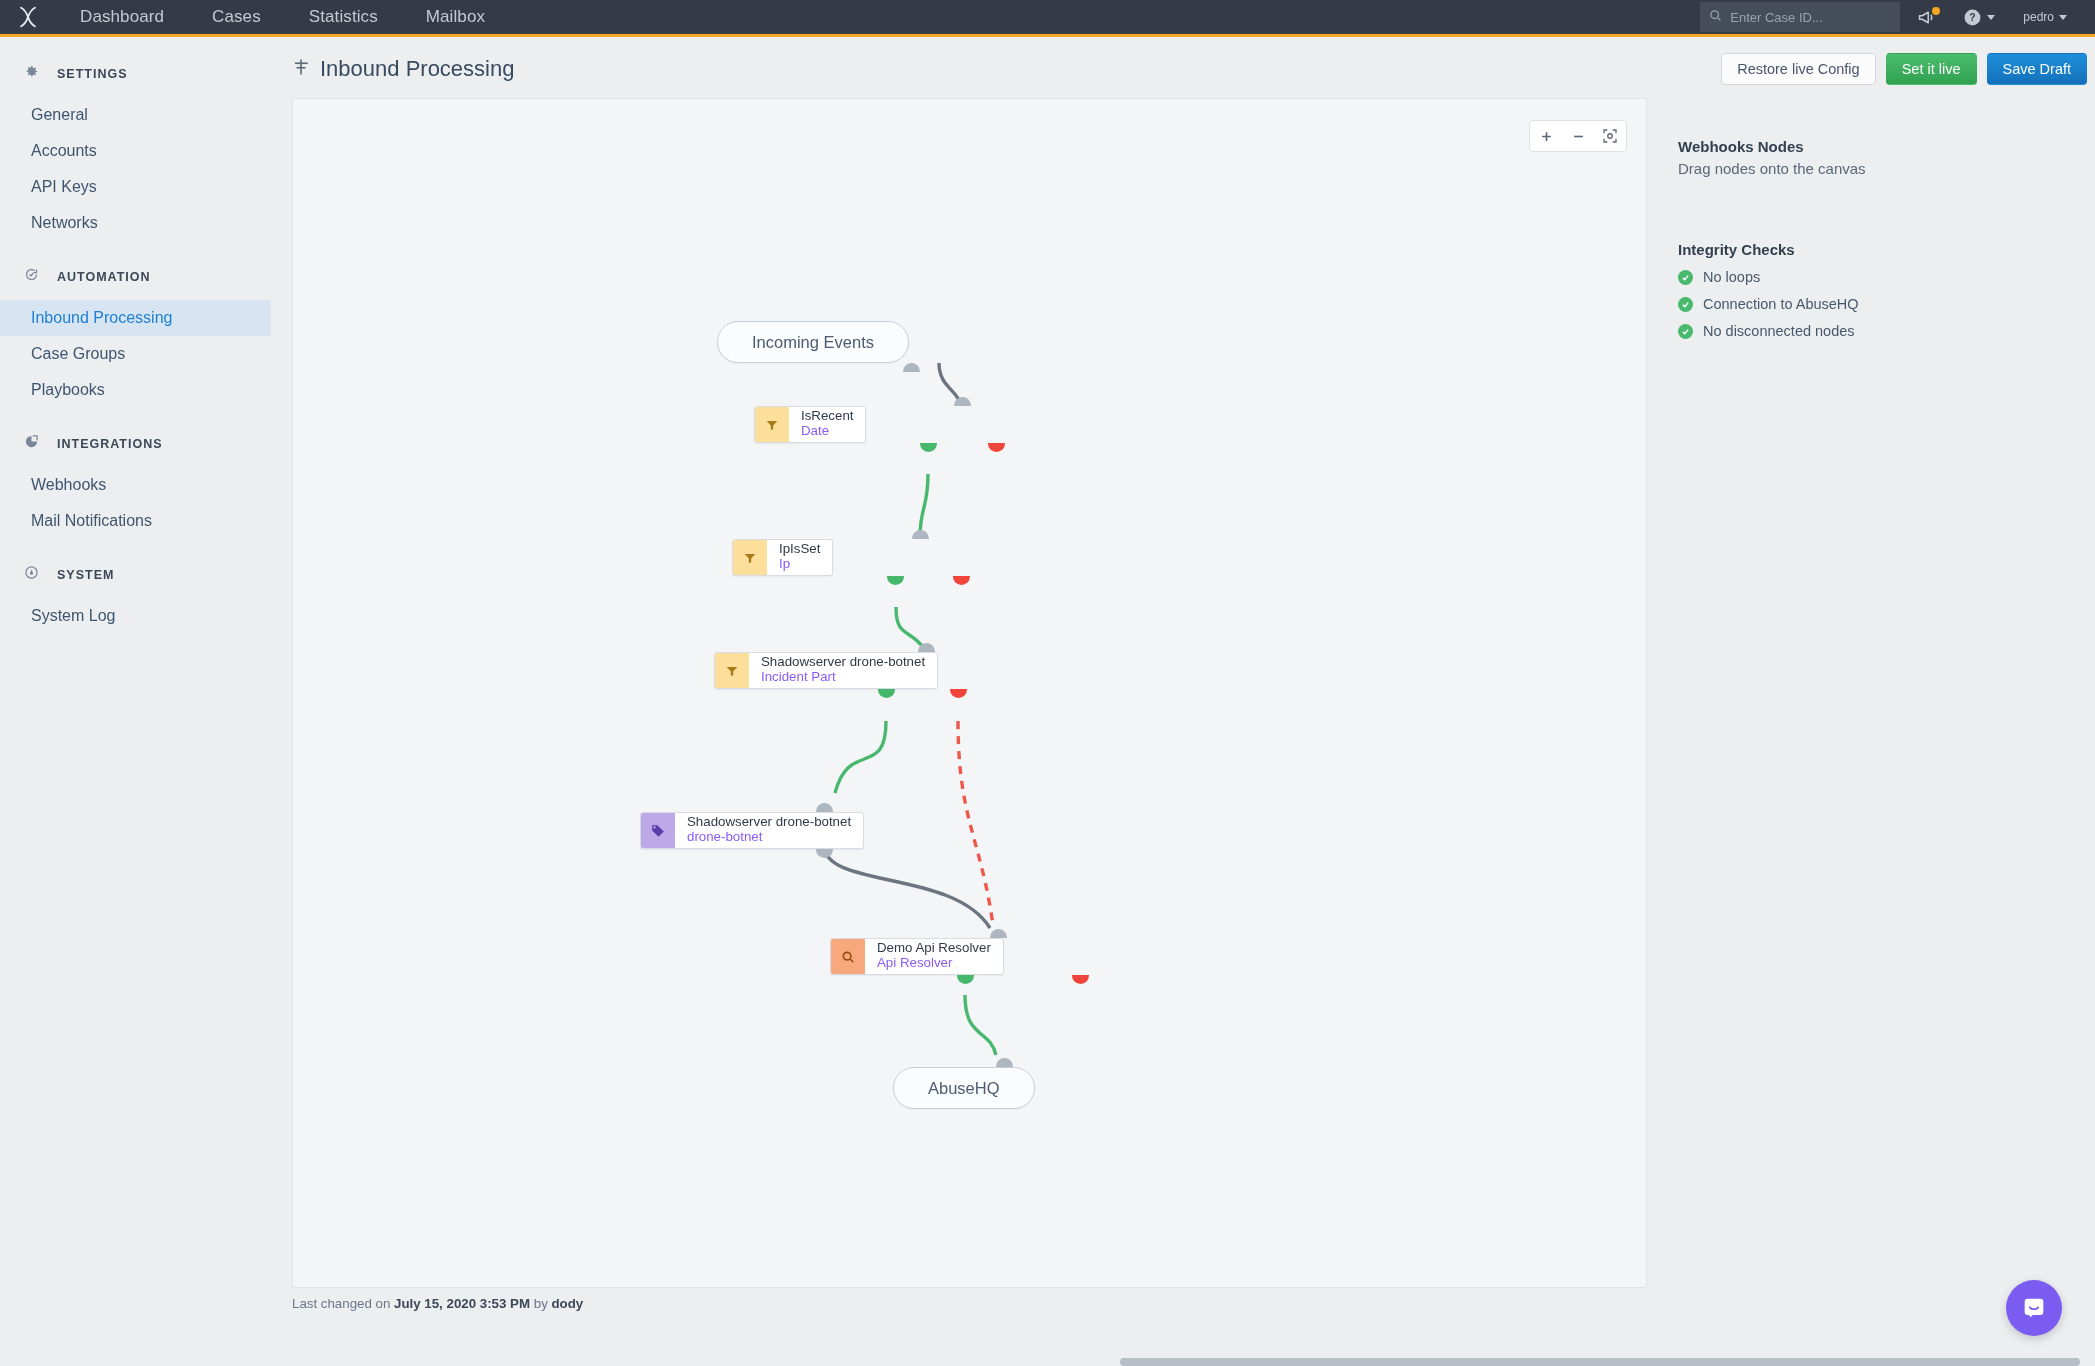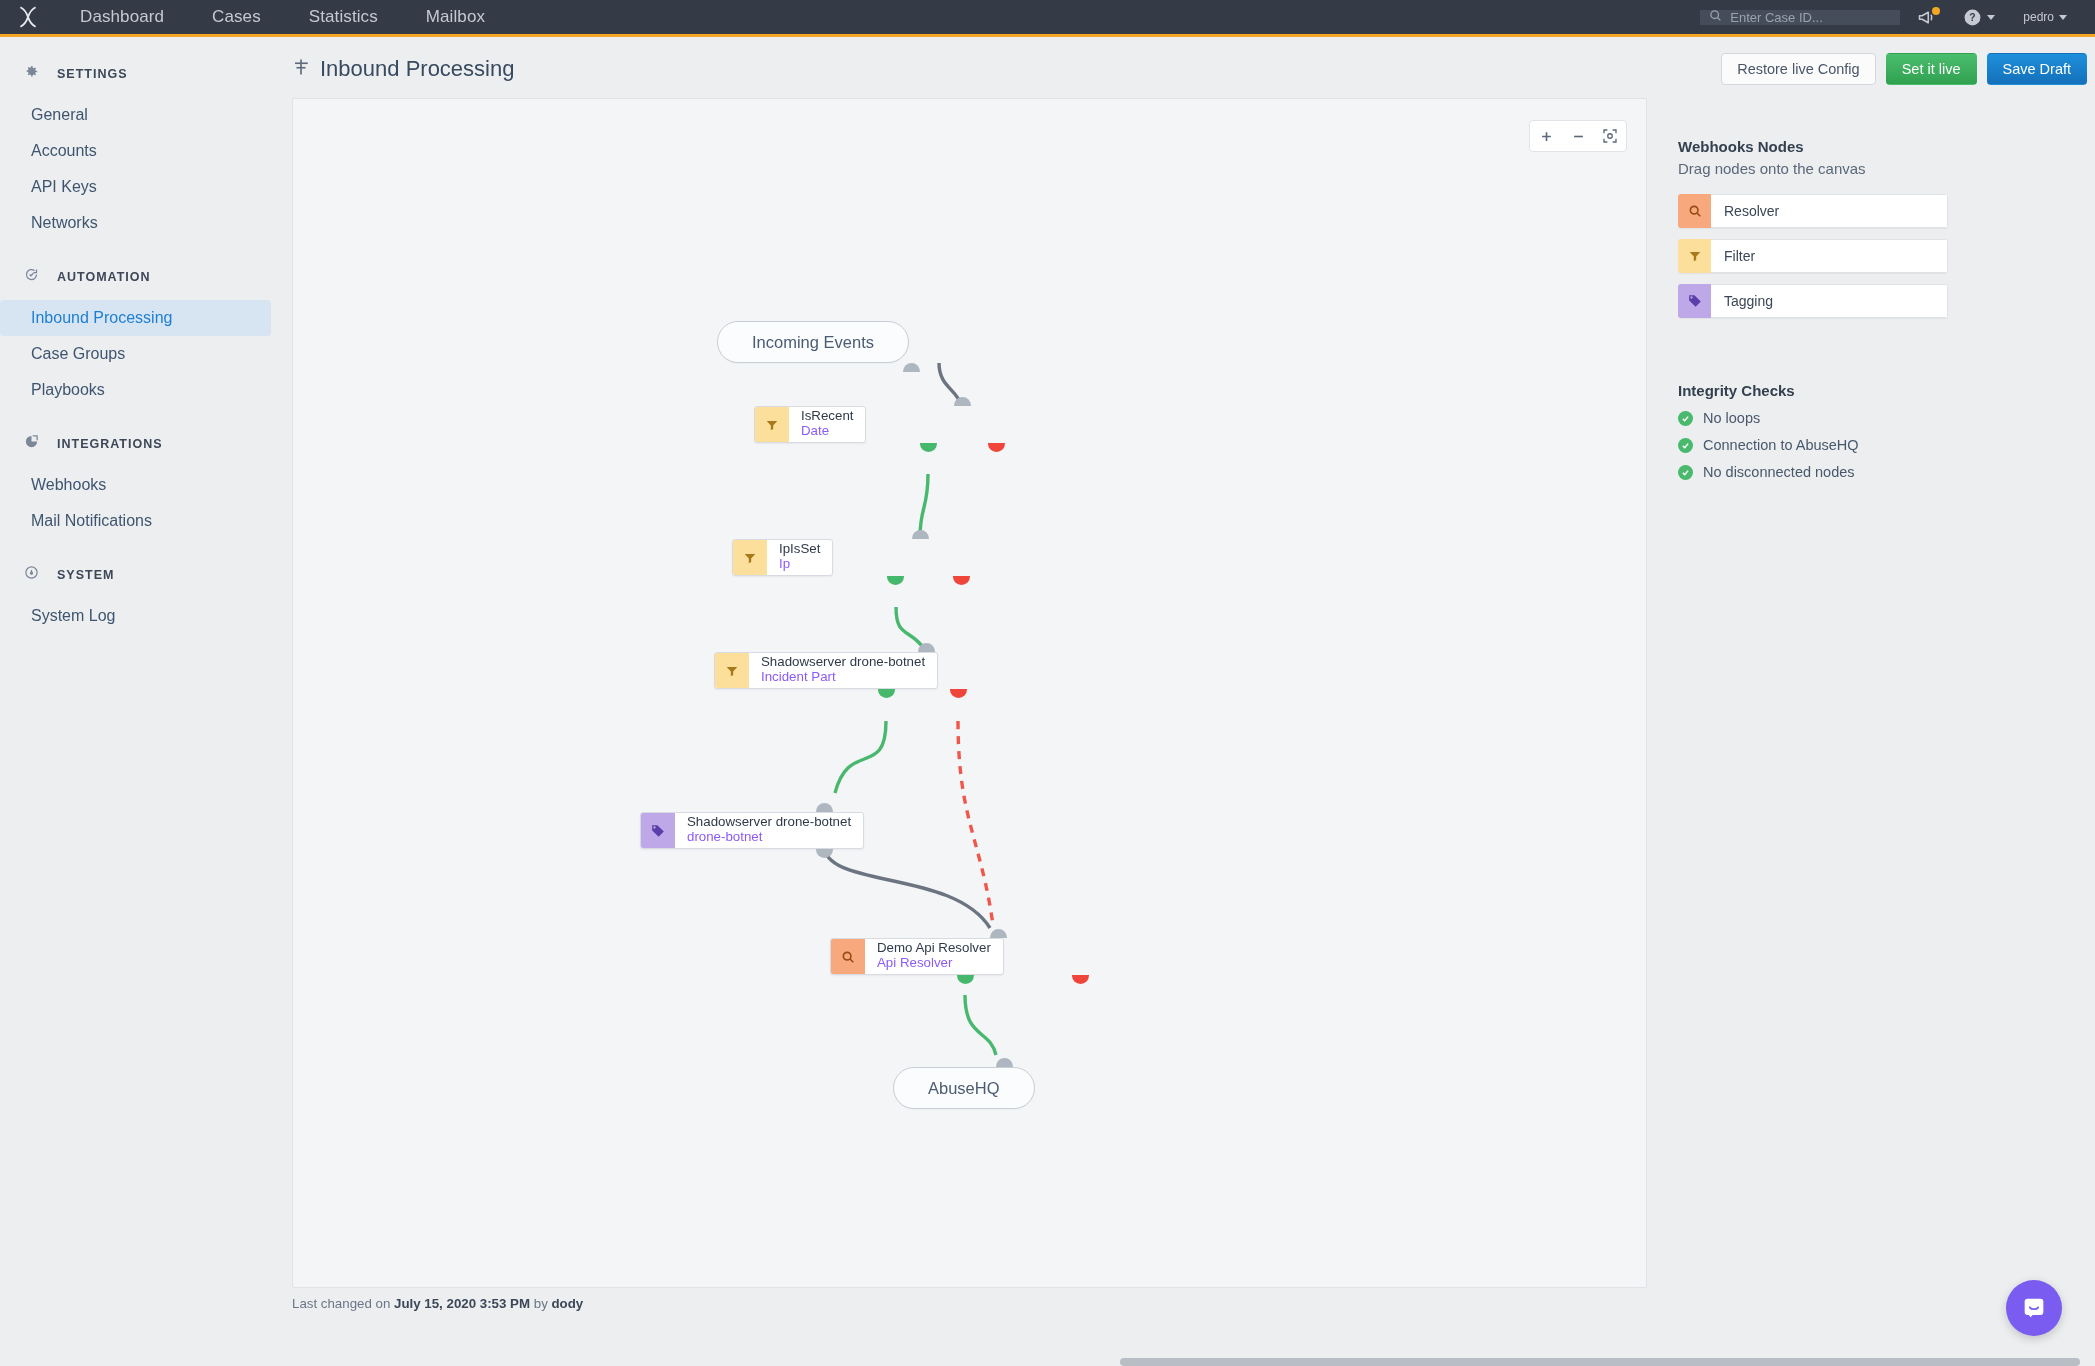--- a/index.html
+++ b/index.html
@@ -22,21 +22,21 @@
   }
   .nav-links { display: flex; align-items: center; }
   .nav-link {
     color: #c5cad2; font-size: 17px; padding: 0 24px; cursor: pointer;
     letter-spacing: .1px;
   }
   .nav-right {
     margin-left: auto; display: flex; align-items: center; padding-right: 20px; gap: 6px;
   }
   .searchbox {
-    background: #454c5a; border-radius: 0; height: 15px; width: 200px;
+    background: #454c5a; border-radius: 0; height: 30px; width: 200px;
     display: flex; align-items: center; padding: 0 9px; gap: 8px;
   }
   .searchbox input {
     background: transparent; border: 0; outline: 0; color: #c5cad2;
     font-size: 13px; width: 100%; font-family: "Liberation Sans", sans-serif;
   }
   .searchbox input::placeholder { color: #9aa2ae; }
   .nav-icon-btn {
     position: relative; display: flex; align-items: center; justify-content: center;
     padding: 0 10px; cursor: pointer; height: 37px; color: #c5cad2;
@@ -457,47 +457,20 @@
   </div>
 
   <div class="footer-note">
     <span>Last changed on </span><b>July 15, 2020 3:53 PM</b><span> by </span><b>dody</b>
   </div>
 
   <div class="rpanel">
     <div class="rp-title">Webhooks Nodes</div>
     <div class="rp-sub">Drag nodes onto the canvas</div>
 
-    <div class="palette">
-      <div class="pal-item">
-        <div class="pal-icon icon-resolve">
-          <svg width="14" height="14" viewBox="0 0 24 24" fill="none" stroke="#9c4b17" stroke-width="2.8">
-            <circle cx="10.5" cy="10.5" r="6.5"></circle>
-              <path d="M15.5 15.5L21 21"></path>
-          </svg>
-        </div>
-        <div class="pal-label">Resolver</div>
-      </div>
-      <div class="pal-item">
-        <div class="pal-icon icon-filter">
-          <svg width="14" height="14" viewBox="0 0 24 24" fill="#a8791a">
-              <path d="M3 5h18l-7 8v6l-4 2v-8z"></path>
-            </svg>
-        </div>
-        <div class="pal-label">Filter</div>
-      </div>
-      <div class="pal-item">
-        <div class="pal-icon icon-tag">
-          <svg width="14" height="14" viewBox="0 0 24 24" fill="#5b3ea8">
-            <path d="M11 2H2v9l11 11 9-9L11 2zm-5 6a2 2 0 110-4 2 2 0 010 4z"></path>
-          </svg>
-        </div>
-        <div class="pal-label">Tagging</div>
-      </div>
-    </div>
 
     <div class="checks">
       <div class="rp-title">Integrity Checks</div>
       <div class="check-row">
         <span class="check-ico">
           <svg width="9" height="9" viewBox="0 0 24 24" fill="none" stroke="#fff" stroke-width="4">
               <path d="M5 13l5 5 9-11"></path>
             </svg>
         </span>
         <span>No loops</span>

